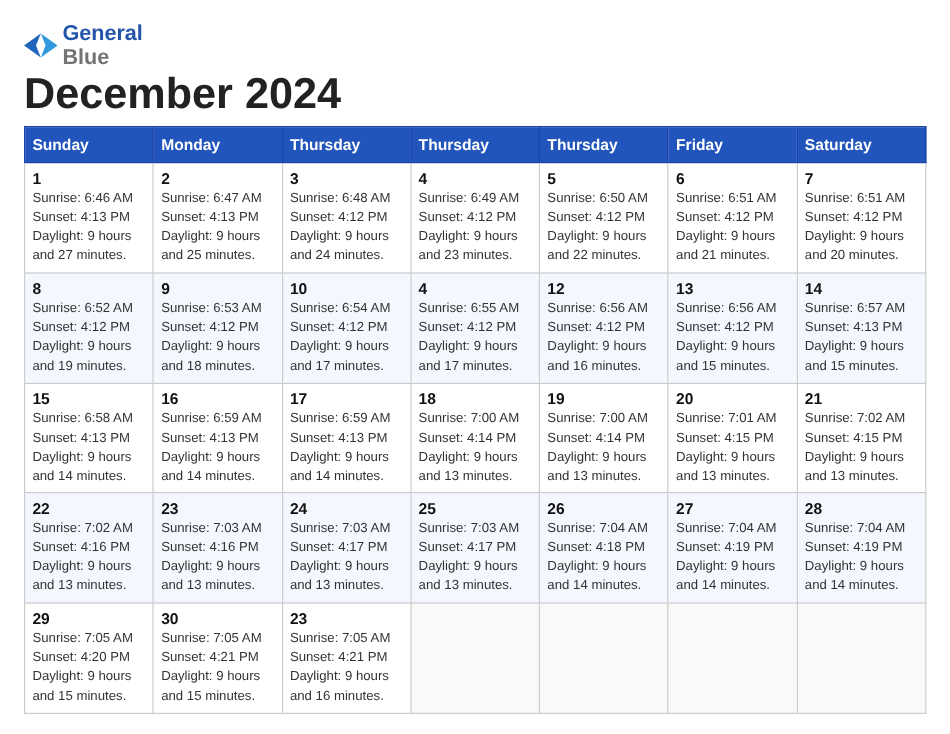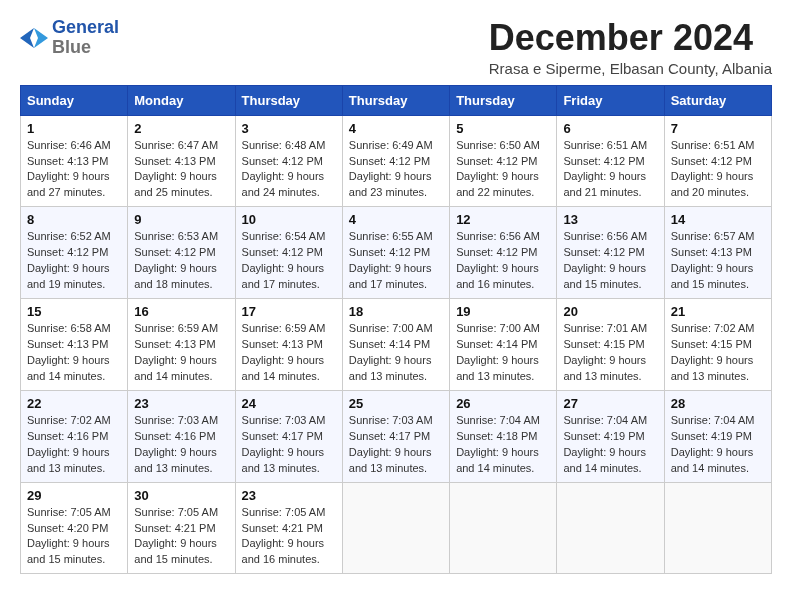--- a/index.html
+++ b/index.html
@@ -8,20 +8,21 @@
       background: #fff;
       width: 792px;
       min-height: 612px;
       padding: 18px 20px 18px 20px;
     }
     .header {
       display: flex;
       justify-content: space-between;
       align-items: flex-start;
       margin-bottom: 6px;
+      flex-direction: column;
     }
     .logo {
       display: flex;
       align-items: center;
       gap: 4px;
     }
     .logo-text {
       font-size: 18px;
       font-weight: bold;
       color: #2255aa;
@@ -99,21 +100,20 @@
       <polygon points="14,4 0,14 14,24 10,14" fill="#2266bb"></polygon>
     </svg>
     <div>
       <div class="logo-text">
         <span style="color:#2255aa">General</span><br><span style="color:#737373">Blue</span>
       </div>
     </div>
   </div>
   <div class="title-block">
     <div class="month-title">December 2024</div>
-    <div class="location">Rrasa e Siperme, Elbasan County, Albania</div>
   </div>
 </div>
 
 <table class="calendar">
   <thead>
     <tr>
     <th>Sunday</th>
         <th>Monday</th>
         <th>Thursday</th>
         <th>Thursday</th>

